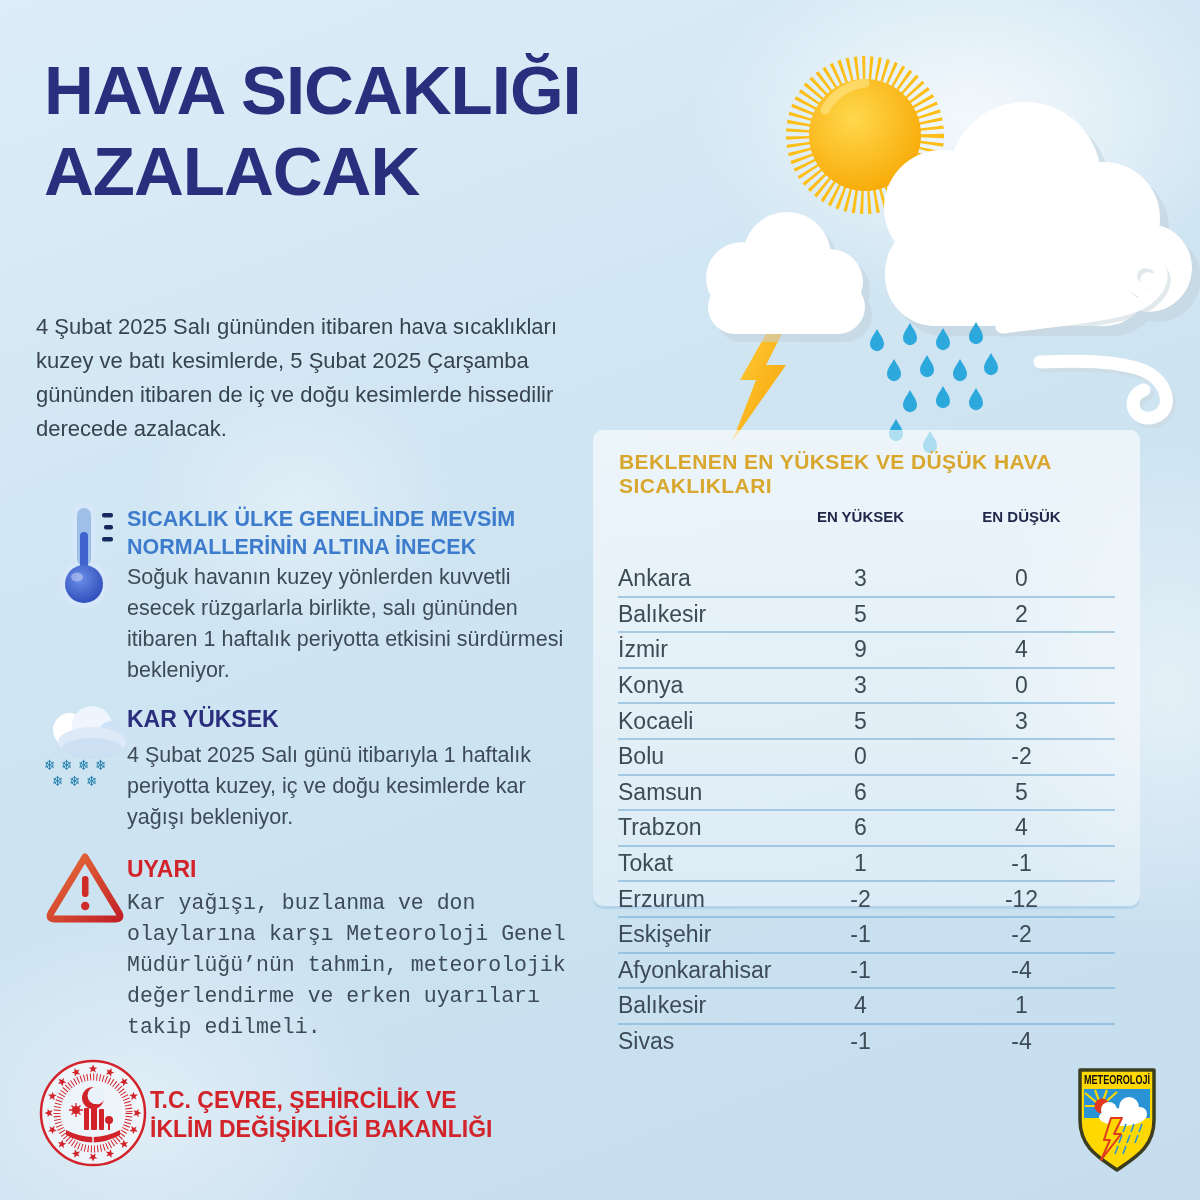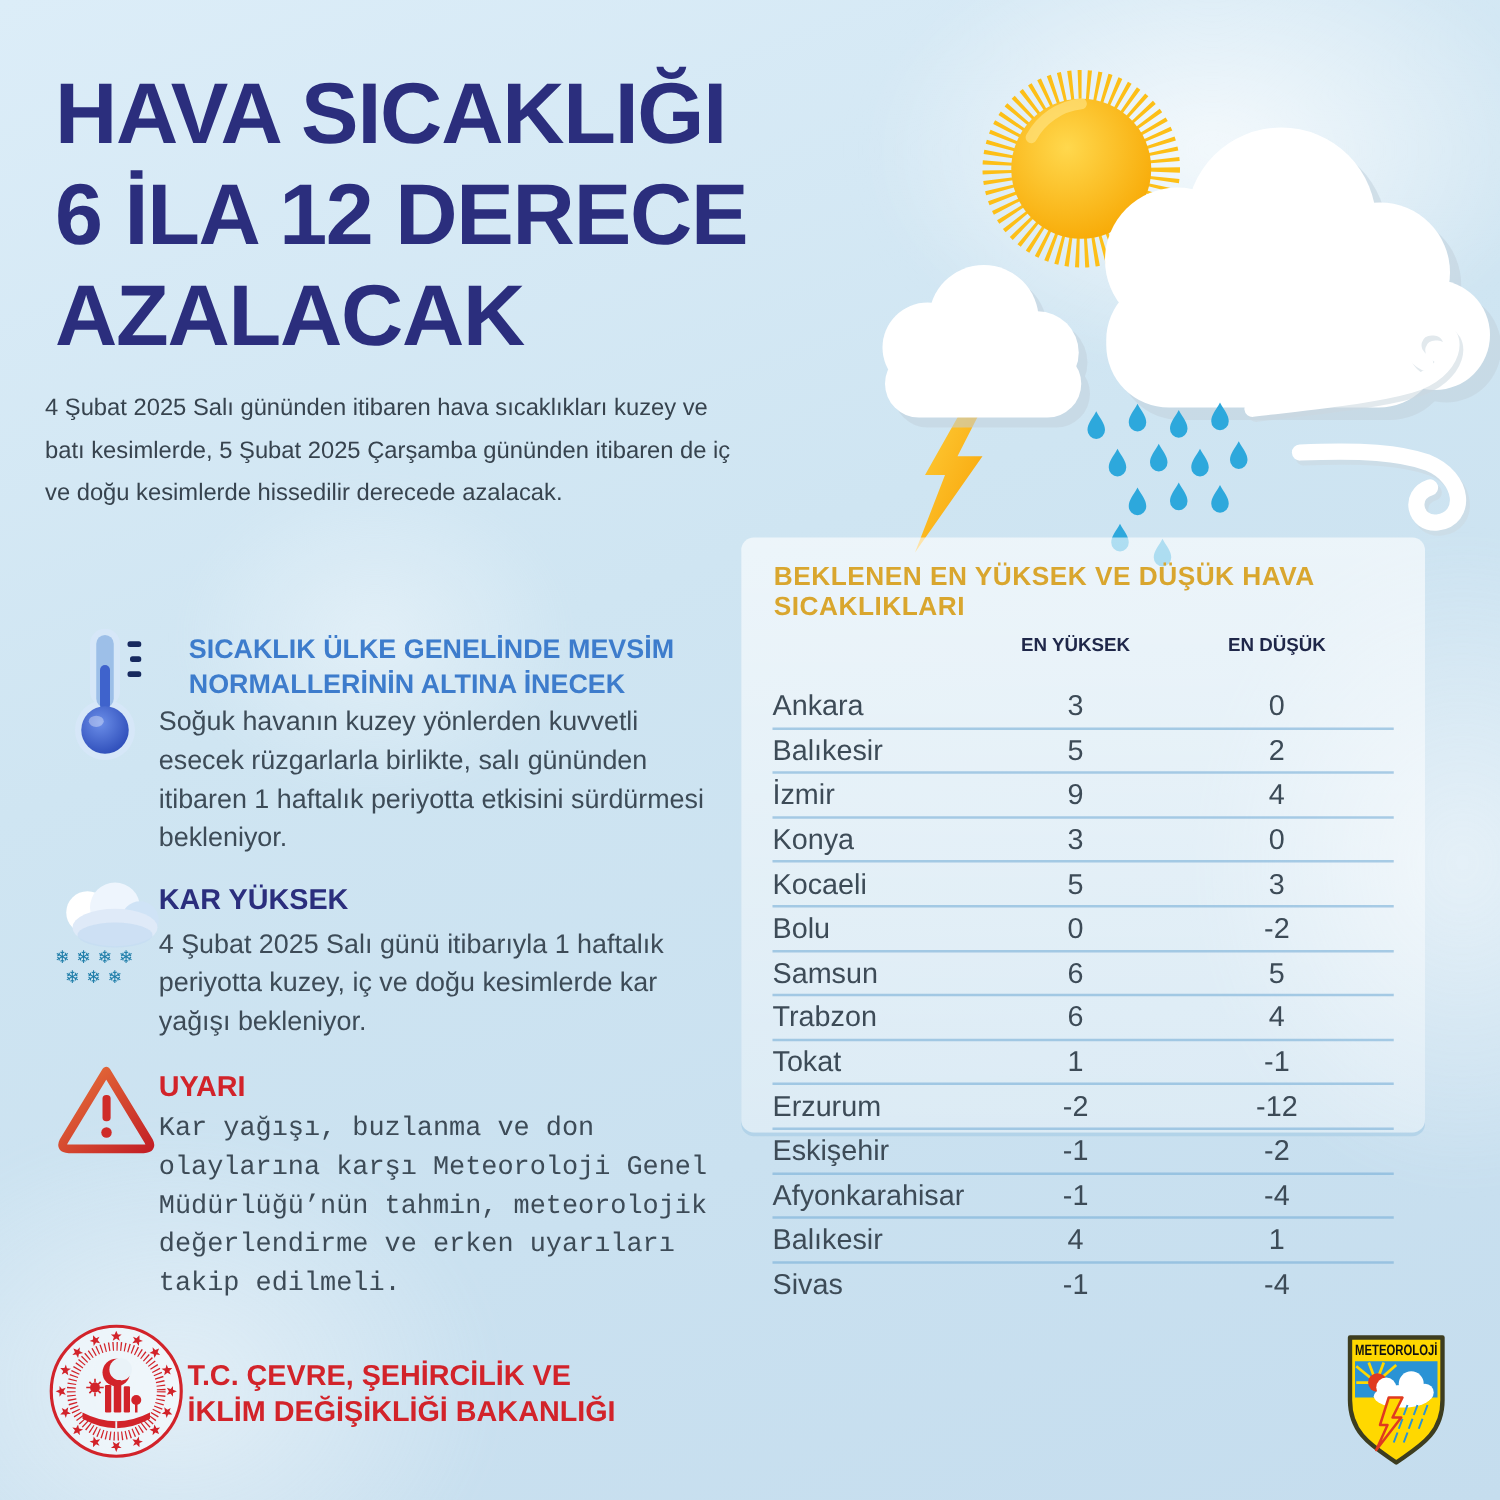--- a/index.html
+++ b/index.html
@@ -7,60 +7,59 @@
        font-family:"Liberation Sans","DejaVu Sans",sans-serif;
        background:linear-gradient(160deg,#dcedf8 0%,#cfe5f2 40%,#c5ddee 100%);}
   .abs{position:absolute;}
   .blob{position:absolute;border-radius:50%;filter:blur(14px);
         background:radial-gradient(closest-side,rgba(255,255,255,.75),rgba(255,255,255,0));}
   
   .title{left:44px;top:50px;color:#2b2e7d;font-weight:900;
          font-size:69px;line-height:81px;letter-spacing:-1px;white-space:nowrap;}
   
   .intro{left:36px;top:310px;width:560px;color:#37434e;
-         font-size:19px;line-height:34px;}
+         font-size:22px;line-height:34px;}
   
   .sec-head{font-weight:bold;}
-  .sec-head.blue{left:127px;top:505px;width:400px;color:#3d7ccc;font-size:21.5px;line-height:28px;margin-left:24px;}
+  .sec-head.blue{left:127px;top:505px;width:400px;color:#3d7ccc;font-size:21.5px;line-height:28px;}
   .sec-head.navy{left:127px;top:706px;color:#2b2e7d;font-size:23px;}
   .sec-head.red{left:127px;top:856px;color:#d2232a;font-size:23px;}
   .sec-body{color:#3d4b57;font-size:21.5px;line-height:31px;width:440px;left:127px;}
   .body1{top:562px;}
   .body2{top:740px;}
   .body3{top:888px;font-family:Liberation Mono, monospace;}
   
   .panel{left:593px;top:430px;width:547px;height:476px;border-radius:10px;
          background:linear-gradient(180deg,rgba(255,255,255,.62),rgba(255,255,255,.34));
          box-shadow:0 3px 0 rgba(150,195,225,.45);}
   .tbl-title{position:absolute;left:26px;top:20px;color:#d9a62e;font-weight:bold;
              font-size:21px;letter-spacing:.4px;}
   .thead,.trow{position:relative;display:grid;grid-template-columns:175px 135px 187px;
                width:497px;margin-left:25px;}
   .thead{margin-top:78px;height:34px;color:#1f2749;font-weight:bold;font-size:15px;}
   .thead span{text-align:center;}
-  .tbody{position:relative;margin-top:6px;}
+  .tbody{position:relative;margin-top:20px;}
   .trow{height:33.6px;align-items:center;color:#3d4b57;font-size:23px;
         border-bottom:2px solid rgba(120,175,215,.6);}
   .trow.last{border-bottom:none;}
   .trow .num{text-align:center;}
   
   .ministry-name{left:150px;top:1086px;color:#d2232a;font-weight:bold;
                  font-size:23px;line-height:29px;}
 </style>
 </head>
 <body>
 
 <div class="blob" style="left:690px;top:-60px;width:560px;height:360px;"></div>
 <div class="blob" style="left:960px;top:430px;width:420px;height:520px;opacity:.7;"></div>
 <div class="blob" style="left:-120px;top:900px;width:520px;height:420px;opacity:.6;"></div>
 <div class="blob" style="left:140px;top:380px;width:320px;height:260px;opacity:.5;"></div>
 
 <div class="abs title">
   <div>HAVA SICAKLIĞI</div>
-  <div>6 İLA 12 DERECE</div>
   <div>AZALACAK</div>
 </div>
 
 <div class="abs intro">4 Şubat 2025 Salı gününden itibaren hava sıcaklıkları kuzey ve batı kesimlerde, 5 Şubat 2025 Çarşamba gününden itibaren de iç ve doğu kesimlerde hissedilir derecede azalacak.</div>
 
 <svg class="abs" style="left:680px;top:40px;" width="520" height="420" viewBox="0 0 520 420">
   <defs>
     <radialGradient id="sunG" cx="40%" cy="35%" r="75%">
       <stop offset="0%" stop-color="#ffd84d"></stop>
         <stop offset="100%" stop-color="#f7a600"></stop>

